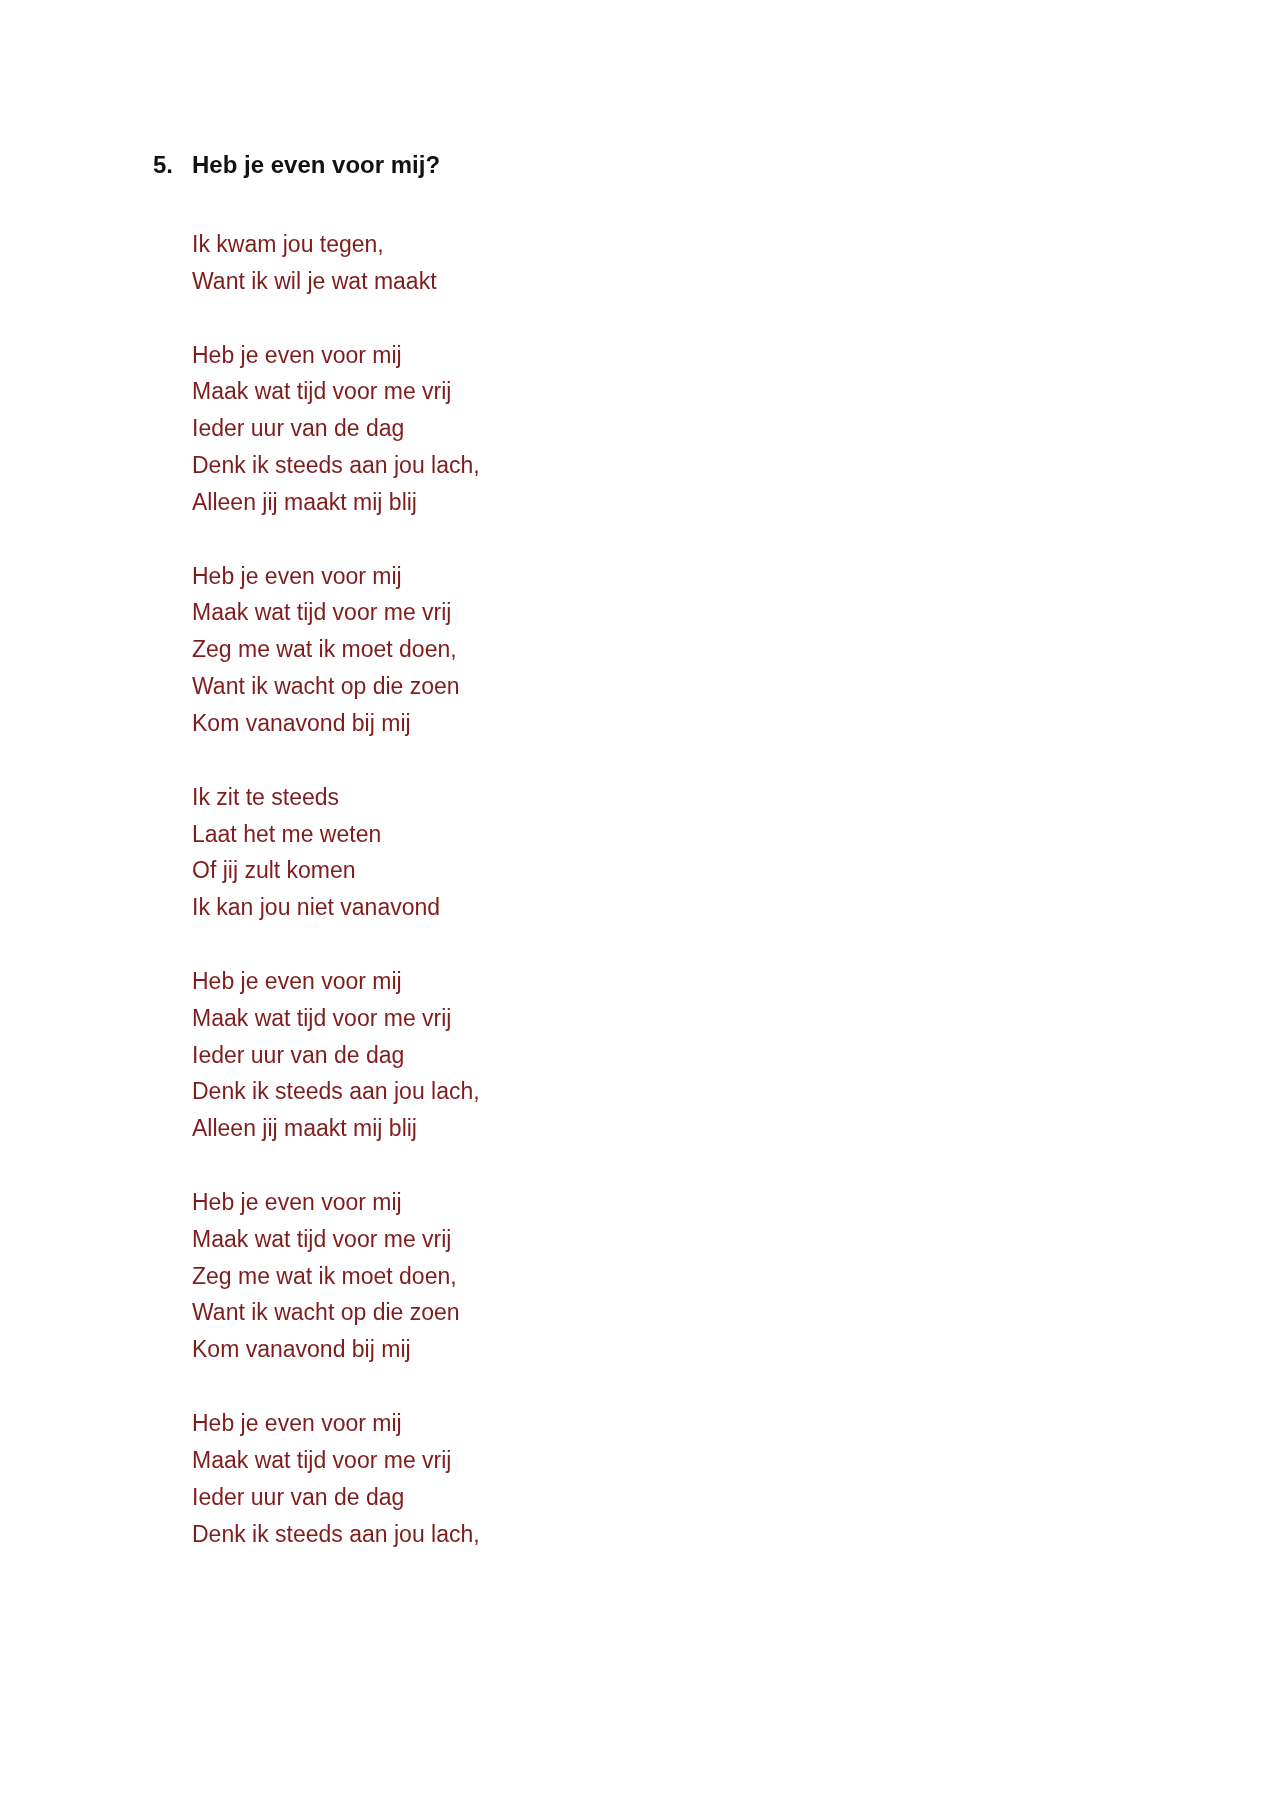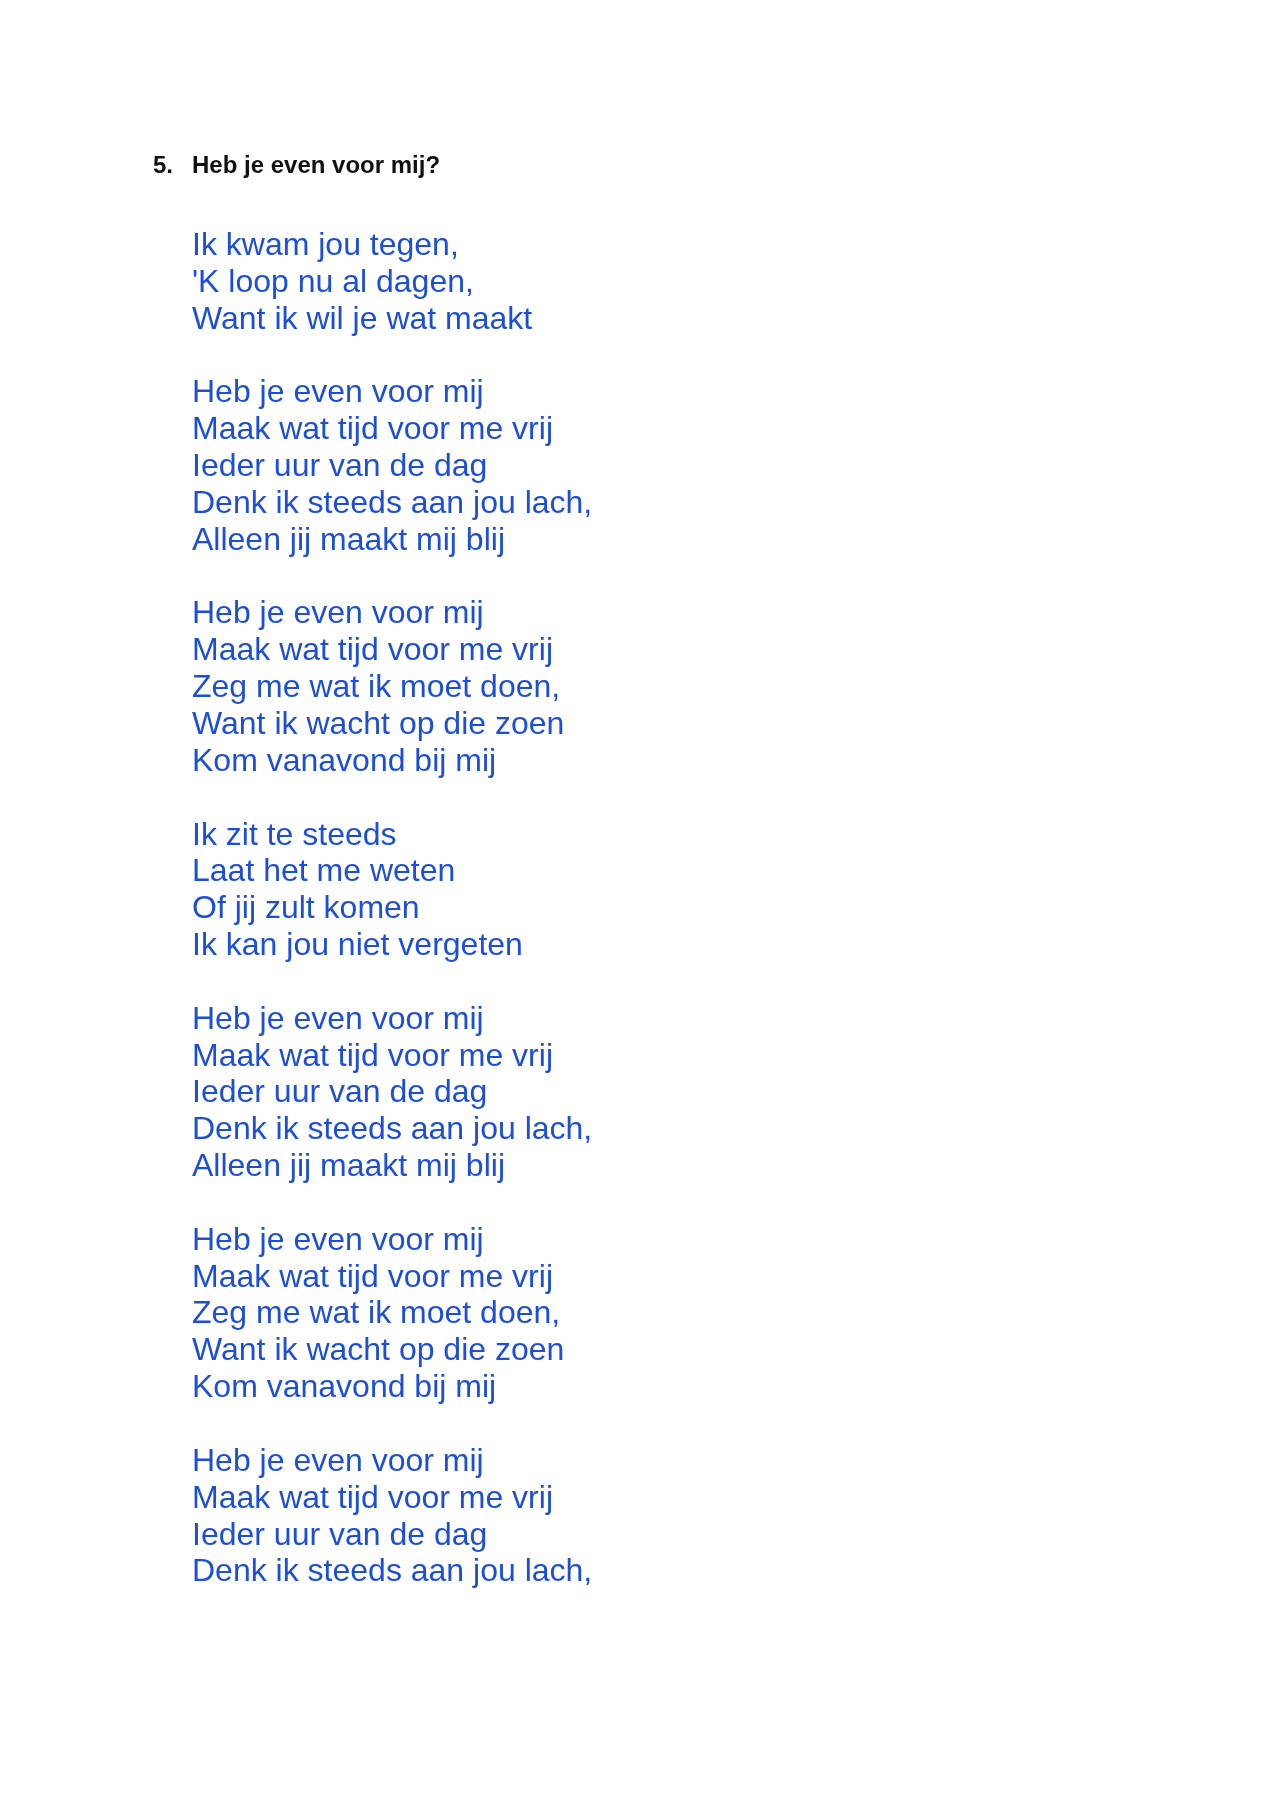--- a/index.html
+++ b/index.html
@@ -35,66 +35,65 @@
       color: #111111;
     }
     .heading .num {
       display: inline-block;
       width: 39px;
     }
     .lyrics {
       position: absolute;
       left: 192px;
       top: 226px;
-      font-size: 32px;
+      font-size: 23px;
       line-height: 36.85px;
       white-space: nowrap;
-      color: #1d4ed8;
+      color: #7f1d1d;
     }
     .stanza {
       margin: 0 0 36.85px 0;
     }
     .line {
       display: block;
       height: 36.85px;
     }
   </style>
 </head>
 <body>
 
 <div class="page">
   <div class="heading">
     <span class="num">5.</span><span>Heb je even voor mij?</span>
   </div>
 
   <div class="lyrics">
     <div class="stanza">
       <span class="line">Ik kwam jou tegen,</span>
-      <span class="line">'K loop nu al dagen,</span>
       <span class="line">Want ik wil je wat maakt</span>
     </div>
     <div class="stanza">
       <span class="line">Heb je even voor mij</span>
       <span class="line">Maak wat tijd voor me vrij</span>
       <span class="line">Ieder uur van de dag</span>
       <span class="line">Denk ik steeds aan jou lach,</span>
       <span class="line">Alleen jij maakt mij blij</span>
     </div>
     <div class="stanza">
       <span class="line">Heb je even voor mij</span>
       <span class="line">Maak wat tijd voor me vrij</span>
       <span class="line">Zeg me wat ik moet doen,</span>
       <span class="line">Want ik wacht op die zoen</span>
       <span class="line">Kom vanavond bij mij</span>
     </div>
     <div class="stanza">
       <span class="line">Ik zit te steeds</span>
       <span class="line">Laat het me weten</span>
       <span class="line">Of jij zult komen</span>
-      <span class="line">Ik kan jou niet vergeten</span>
+      <span class="line">Ik kan jou niet vanavond</span>
     </div>
     <div class="stanza">
       <span class="line">Heb je even voor mij</span>
       <span class="line">Maak wat tijd voor me vrij</span>
       <span class="line">Ieder uur van de dag</span>
       <span class="line">Denk ik steeds aan jou lach,</span>
       <span class="line">Alleen jij maakt mij blij</span>
     </div>
     <div class="stanza">
       <span class="line">Heb je even voor mij</span>

